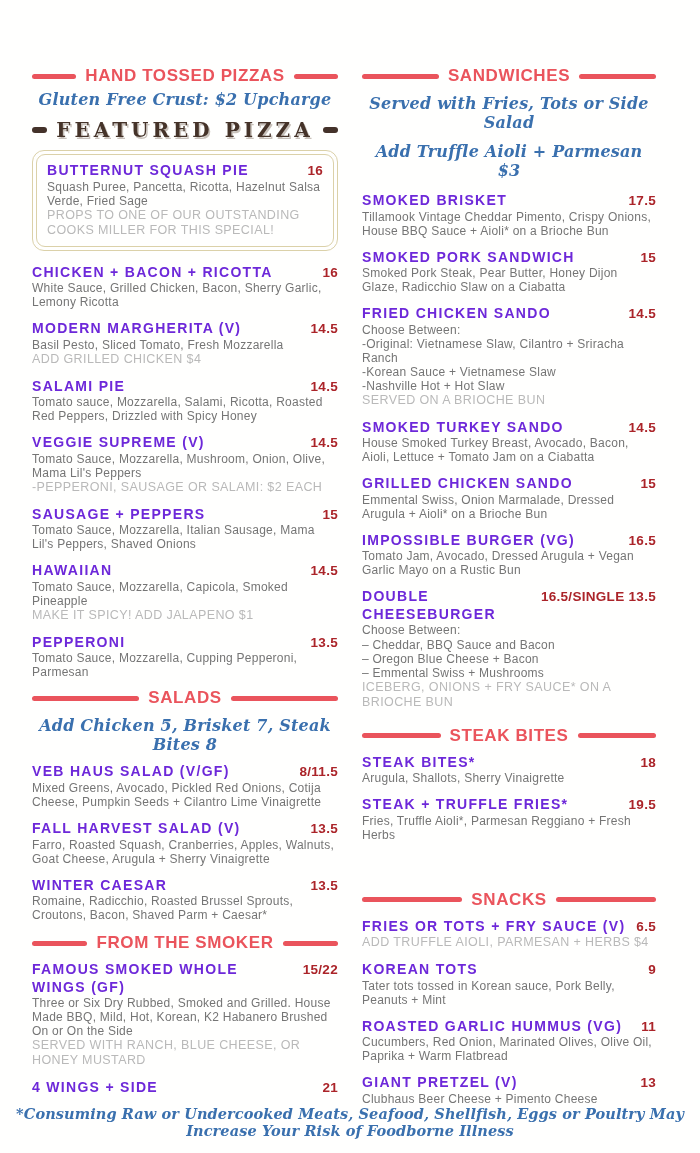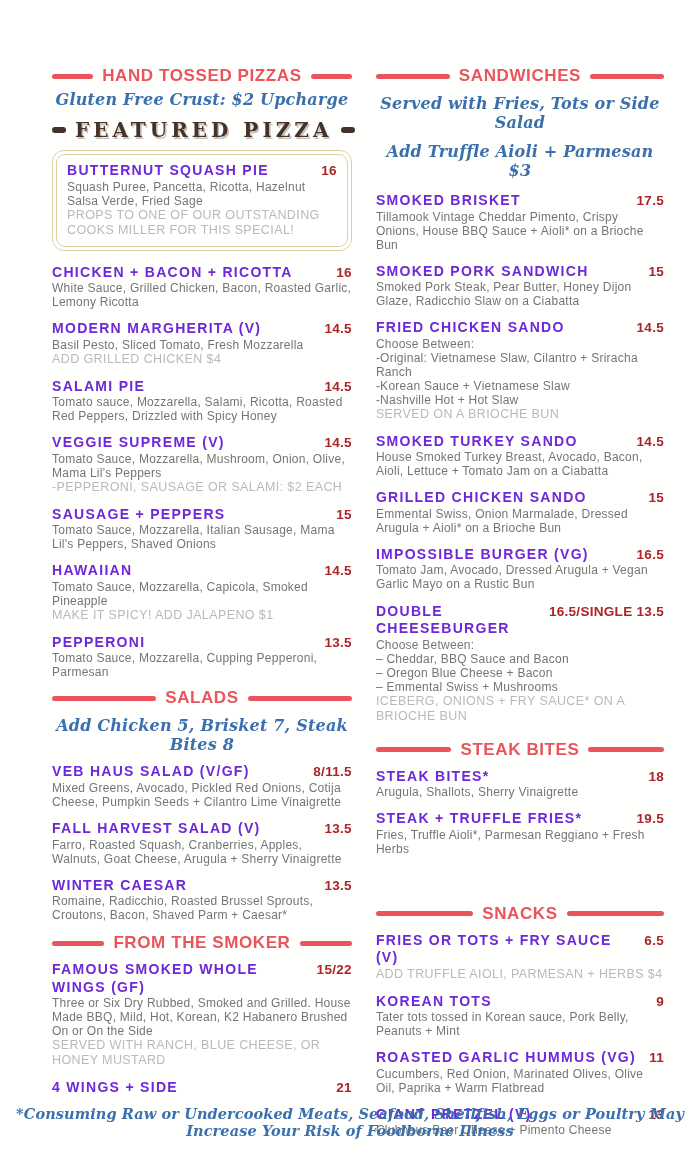--- a/index.html
+++ b/index.html
@@ -6,21 +6,21 @@
   html, body { width: 700px; }
   body {
     width: 700px; height: 1153px;
     background: #fffffe;
     font-family: "Liberation Sans", sans-serif;
     position: relative;
     overflow: hidden;
   }
   .page {
     width: 700px; height: 1153px;
-    padding: 64px 36px 40px 52px;
+    padding: 64px 36px 40px 32px;
     position: relative;
   }
   .columns {
     display: flex;
     gap: 24px;
     align-items: flex-start;
   }
   .col { min-width: 0; }
   .col-left  { width: 306px; }
   .col-right { width: 294px; }
@@ -170,21 +170,21 @@
                 <p class="item-desc">Squash Puree, Pancetta, Ricotta, Hazelnut Salsa Verde, Fried Sage</p>
                 <p class="item-note">PROPS TO ONE OF OUR OUTSTANDING COOKS MILLER FOR THIS SPECIAL!</p>
               </div>
             </div>
           </div>
           <div class="item">
             <div class="item-head">
               <h3 class="item-name">CHICKEN + BACON + RICOTTA</h3>
               <span class="item-price">16</span>
             </div>
-            <p class="item-desc">White Sauce, Grilled Chicken, Bacon, Roasted Garlic, Lemony Ricotta</p>
+            <p class="item-desc">White Sauce, Grilled Chicken, Bacon, Sherry Garlic, Lemony Ricotta</p>
           </div>
           <div class="item">
             <div class="item-head">
               <h3 class="item-name">MODERN MARGHERITA (V)</h3>
               <span class="item-price">14.5</span>
             </div>
             <p class="item-desc">Basil Pesto, Sliced Tomato, Fresh Mozzarella</p>
             <p class="item-note">ADD GRILLED CHICKEN $4</p>
           </div>
           <div class="item">

